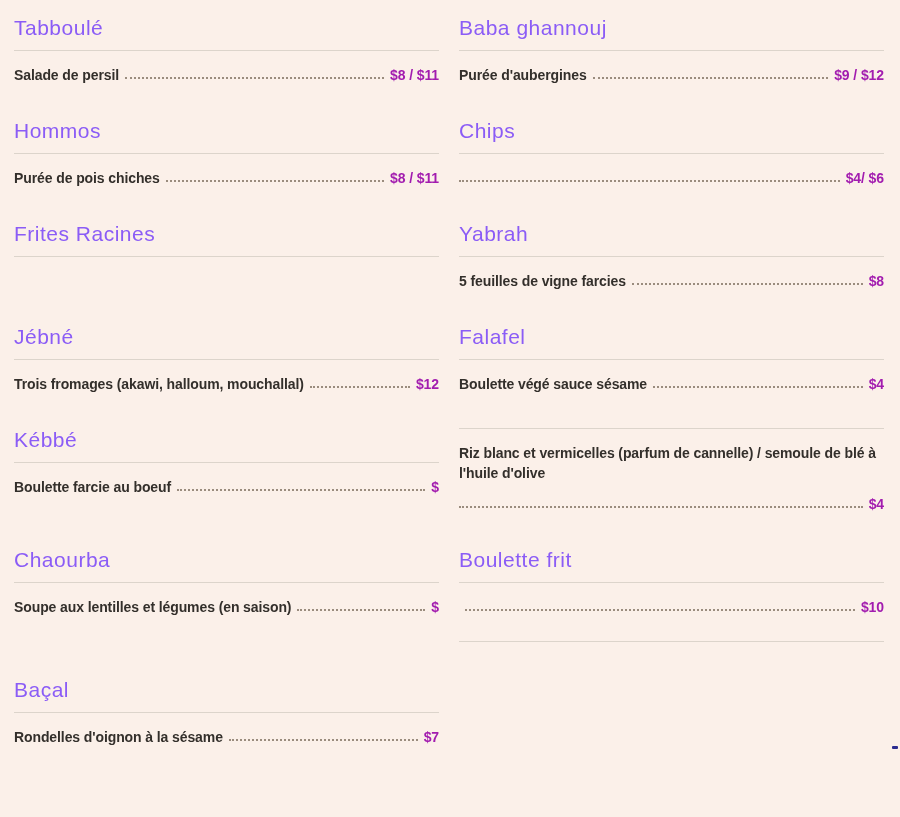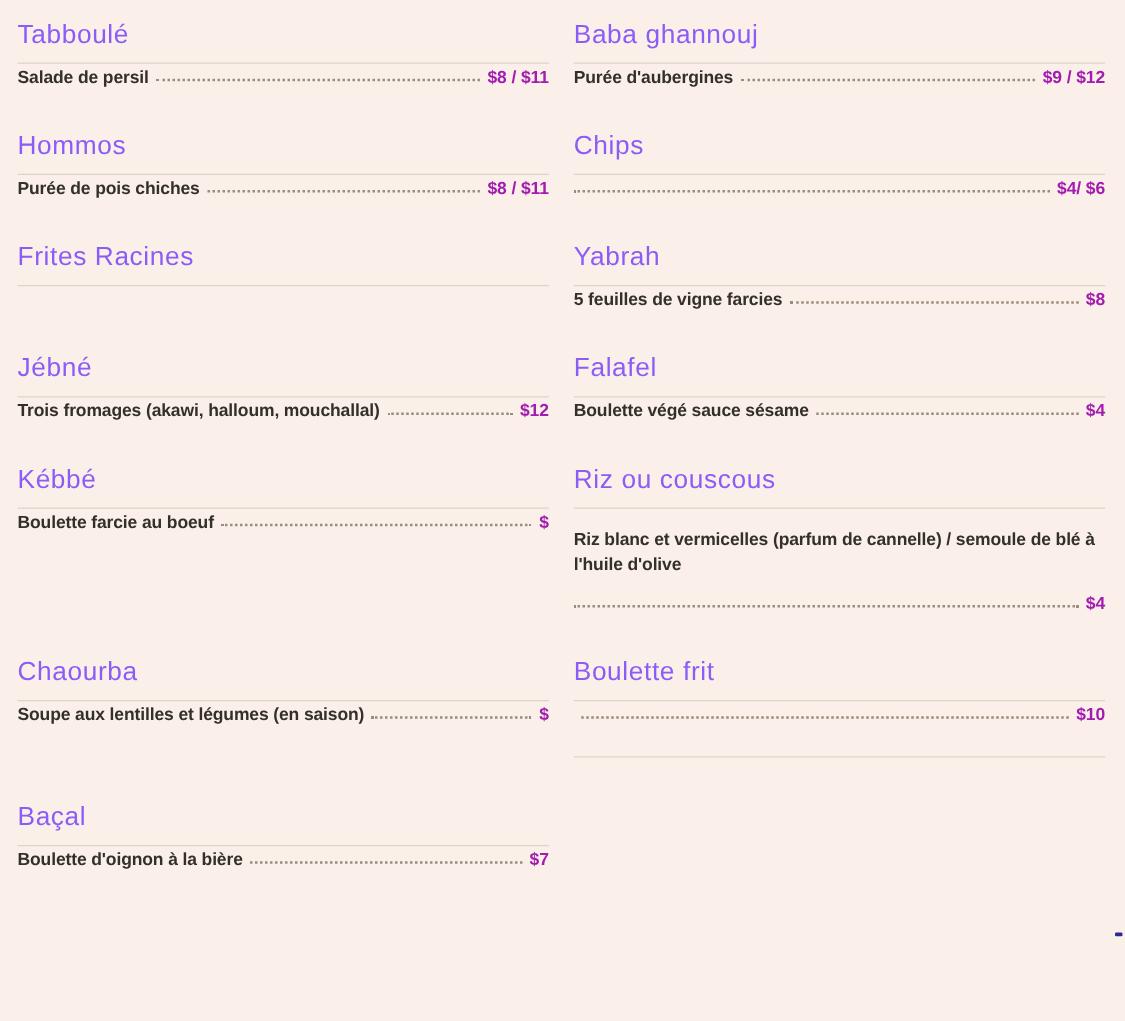--- a/index.html
+++ b/index.html
@@ -28,21 +28,21 @@
     color: #8b5cf6;
   }
   .rule {
     height: 1px;
     background: #dcd4cb;
   }
   .rule.trailing { margin-top: 26px; }
   .price-row {
     display: flex;
     align-items: flex-end;
-    margin-top: 2px;
+    margin-top: 16px;
     font-size: 14px;
     font-weight: 700;
     letter-spacing: -0.1px;
     color: #332f2b;
   }
   .desc { white-space: nowrap; }
   .dots {
     flex: 1 1 auto;
     border-bottom: 2px dotted #9a8c7e;
     margin: 0 6px 4px 6px;
@@ -151,21 +151,20 @@
   <section class="cell">
     <h2 class="title">Kébbé</h2>
     <div class="rule"></div>
     <div class="price-row">
       <span class="desc">Boulette farcie au boeuf</span>
       <span class="dots"></span>
       <span class="price">$</span>
     </div>
   </section>
   <section class="cell">
-    <h2 class="title">Riz ou couscous</h2>
     <div class="rule"></div>
     <p class="para">Riz blanc et vermicelles (parfum de cannelle) / semoule de blé à l'huile d'olive</p>
     <div class="price-row">
       <span class="desc"></span>
       <span class="dots"></span>
       <span class="price">$4</span>
     </div>
   </section>
 
   <section class="cell">
@@ -184,21 +183,21 @@
       <span class="dots"></span>
       <span class="price">$10</span>
     </div>
     <div class="rule trailing"></div>
   </section>
 
   <section class="cell">
     <h2 class="title">Baçal</h2>
     <div class="rule"></div>
     <div class="price-row">
-      <span class="desc">Boulette d'oignon à la bière</span>
+      <span class="desc">Rondelles d'oignon à la sésame</span>
       <span class="dots"></span>
       <span class="price">$7</span>
     </div>
   </section>
   <div class="cell"></div>
 
 </div>
 
 <div class="cursor-dash"></div>
 

